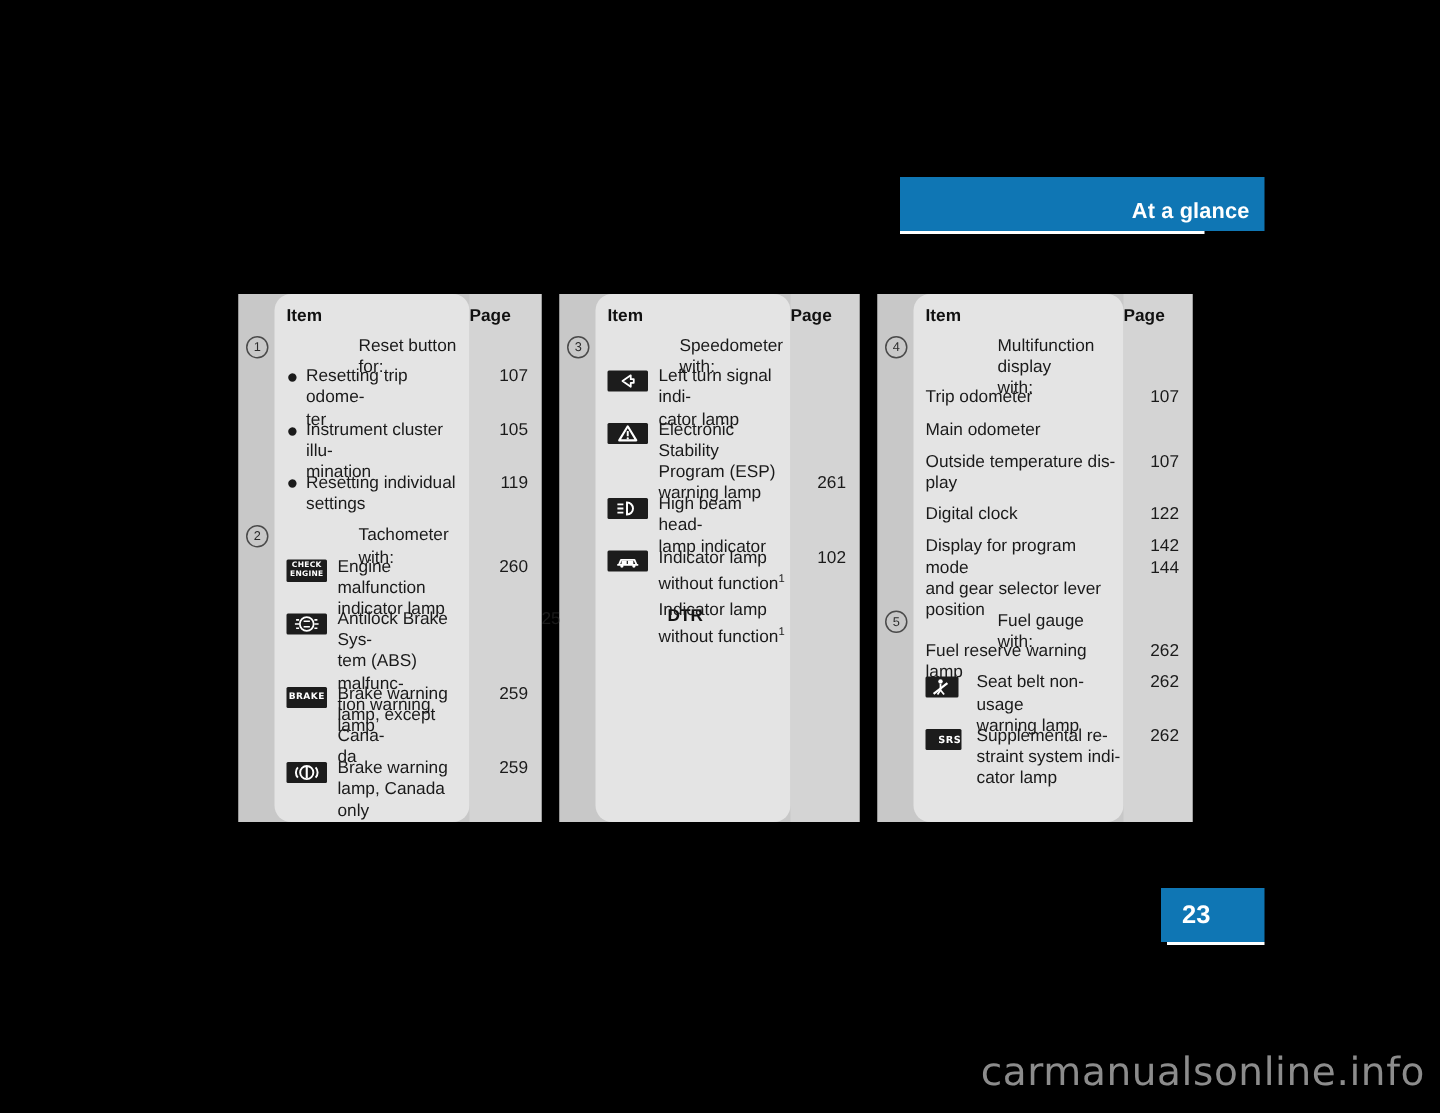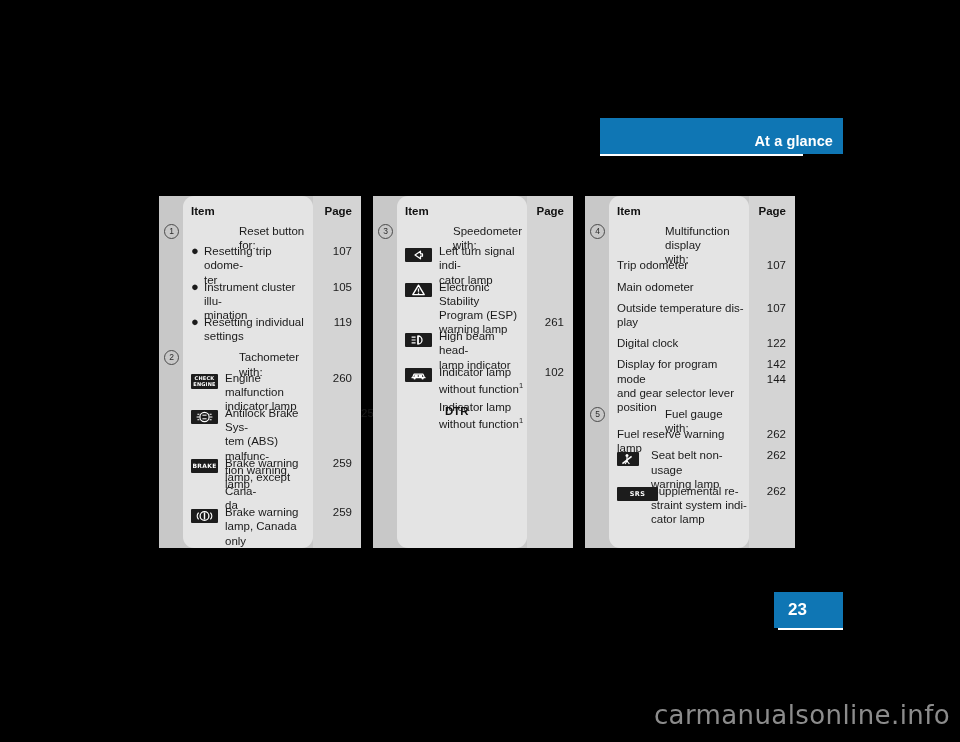--- a/index.html
+++ b/index.html
@@ -116,21 +116,21 @@
 
   
   .hdr {
     font-size: 11.5px;
     font-weight: bold;
     color: #111;
     padding: 8px 0 3px 8px;
     line-height: 14px;
   }
   .hdr.page {
-    text-align: right;
+    text-align: left;
     padding-right: 9px;
     padding-left: 0;
   }
 
   
   .row {
     position: relative;
     box-sizing: border-box;
   }
   .row-text {
@@ -222,26 +222,27 @@
   }
   .badge-brake {
     width: 27px; height: 14px;
     font-size: 6px;
     font-weight: bold;
     line-height: 14px;
     letter-spacing: .3px;
     font-family: "DejaVu Sans", sans-serif;
   }
   .badge-srs {
-    width: 41px; height: 14px;
+    width: 24px; height: 14px;
     font-size: 6.5px;
     font-weight: bold;
     line-height: 14px;
     letter-spacing: .4px;
     font-family: "DejaVu Sans", sans-serif;
+    text-align: right;
   }
   .badge-sm {
     width: 22px; height: 14px;
   }
   .badge svg { display: block; margin: 0 auto; }
 
   .dtr-text {
     font-size: 11.5px;
     font-weight: bold;
     color: #111;

